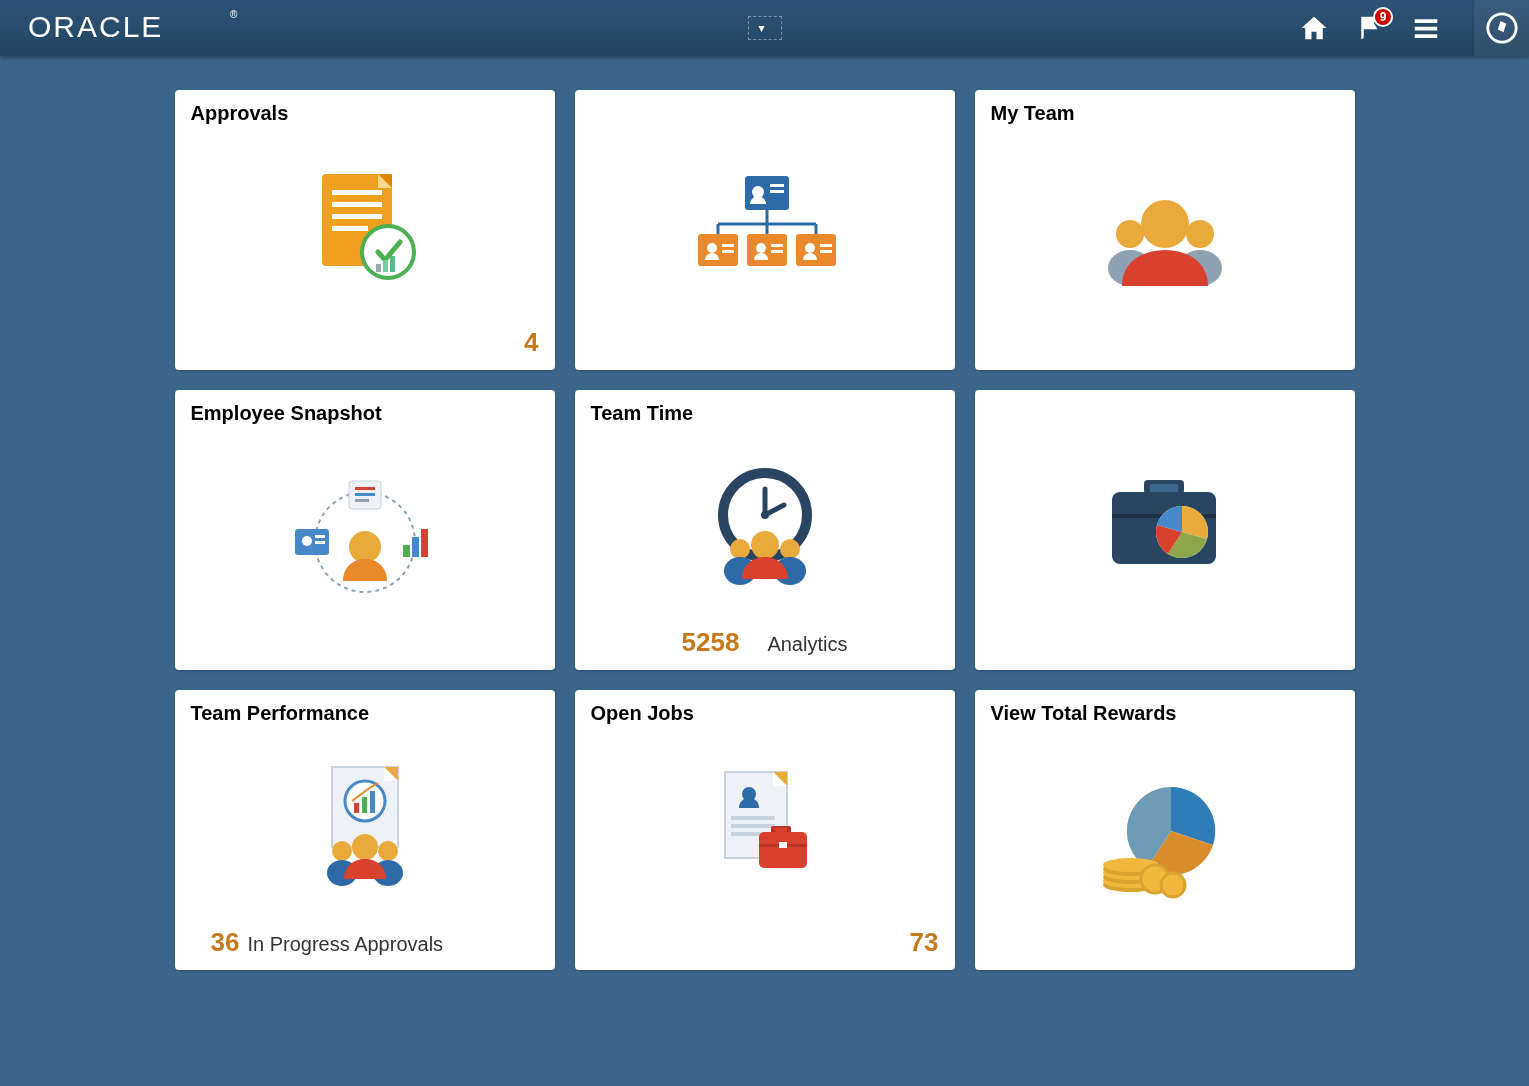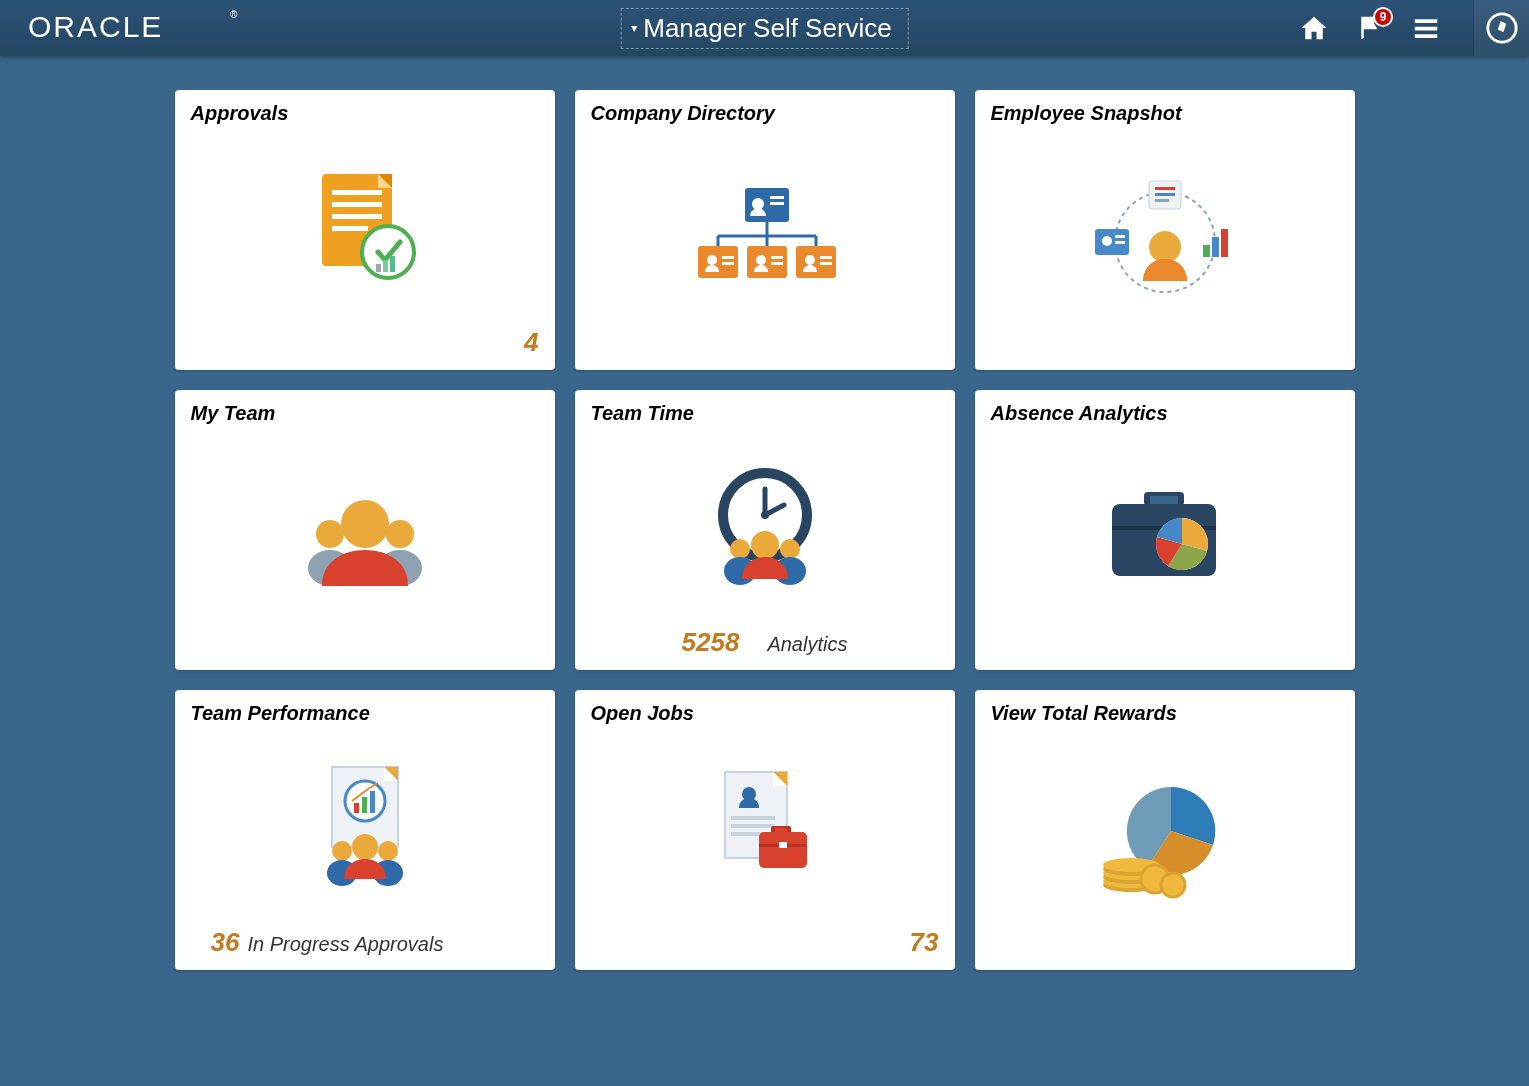--- a/index.html
+++ b/index.html
@@ -84,21 +84,20 @@
   .tile{
     background:#fff;
     border-radius:4px;
     height: 280px;
     padding:12px 16px;
     display:flex;
     flex-direction:column;
     cursor:pointer;
     box-shadow:0 1px 3px rgba(0,0,0,0.25);
     position:relative;
-    font-style:italic;
   }
   .tile-title{
     font-size:20px;
     font-weight:bold;
     color:#000;
   }
   .tile-center{
     flex:1;
     display:flex;
     align-items:center;
@@ -126,21 +125,20 @@
 
 <div class="header">
   <div class="logo">
     <svg width="200" height="30" viewBox="0 0 200 30">
       <text x="0" y="24" fill="#fff" font-family="Arial" font-size="30" letter-spacing="2" font-weight="400">ORACLE</text>
     </svg>
       <sup>®</sup>
   </div>
   <div class="center-drop">
     <span class="tri">▾</span>
-    <span>Manager Self Service</span>
   </div>
   <div class="header-right">
     <div class="hicon">
       <svg width="30" height="30" viewBox="0 0 24 24">
           <path fill="#fff" d="M12 3l10 9h-3v9h-5v-6h-4v6H5v-9H2z"></path>
         </svg>
     </div>
     <div class="hicon">
       <svg width="30" height="30" viewBox="0 0 24 24">
           <path fill="#fff" d="M5 3v18l2-1V13h11l-3-5 3-5H7V3z"></path>
@@ -180,21 +178,20 @@
         <rect x="83" y="94" width="5" height="12" fill="#7c9"></rect>
         <rect x="90" y="90" width="5" height="16" fill="#5b8"></rect>
       </svg>
     </div>
     <div class="tile-footer right">
       <span class="big-num">4</span>
     </div>
   </div>
 
   <div class="tile">
-    <div class="tile-title">Company Directory</div>
     <div class="tile-center">
       <svg width="150" height="120" viewBox="0 0 150 120">
         <rect x="55" y="6" width="44" height="34" rx="3" fill="#2f6aa8"></rect>
         <circle cx="68" cy="22" r="6" fill="#fff"></circle>
           <path d="M60 34c0-5 5-8 8-8s8 3 8 8" fill="#fff"></path>
         <rect x="80" y="14" width="14" height="3" fill="#fff"></rect>
           <rect x="80" y="20" width="14" height="3" fill="#fff"></rect>
         <line x1="77" y1="40" x2="77" y2="54" stroke="#2f6aa8" stroke-width="3"></line>
         <line x1="28" y1="54" x2="126" y2="54" stroke="#2f6aa8" stroke-width="3"></line>
         <line x1="28" y1="54" x2="28" y2="64" stroke="#2f6aa8" stroke-width="3"></line>
@@ -219,20 +216,34 @@
             <circle cx="14" cy="14" r="5" fill="#fff"></circle>
             <path d="M7 26c0-5 4-7 7-7s7 2 7 7" fill="#fff"></path>
             <rect x="24" y="10" width="12" height="3" fill="#fff"></rect>
             <rect x="24" y="16" width="12" height="3" fill="#fff"></rect>
           </g>
       </svg>
     </div>
   </div>
 
   <div class="tile">
+    <div class="tile-title">My Team</div>
+    <div class="tile-center">
+      <svg width="150" height="120" viewBox="0 0 150 120">
+        <circle cx="40" cy="52" r="14" fill="#e9aa3b"></circle>
+          <ellipse cx="40" cy="86" rx="22" ry="18" fill="#8fa2b3"></ellipse>
+        <circle cx="110" cy="52" r="14" fill="#e9aa3b"></circle>
+          <ellipse cx="110" cy="86" rx="22" ry="18" fill="#8fa2b3"></ellipse>
+        <circle cx="75" cy="42" r="24" fill="#e9aa3b"></circle>
+        <path d="M32 104c0-24 20-36 43-36s43 12 43 36z" fill="#d7412e"></path>
+      </svg>
+    </div>
+  </div>
+
+  <div class="tile">
     <div class="tile-title">Employee Snapshot</div>
     <div class="tile-center">
       <svg width="160" height="130" viewBox="0 0 160 130">
         <circle cx="80" cy="65" r="50" fill="none" stroke="#8fa2b3" stroke-width="2" stroke-dasharray="4 4"></circle>
         <circle cx="80" cy="70" r="16" fill="#e9aa3b"></circle>
         <path d="M58 104c0-14 10-22 22-22s22 8 22 22z" fill="#e9892b"></path>
         <rect x="64" y="4" width="32" height="28" rx="3" fill="#eef2f6" stroke="#c6d2dd"></rect>
         <rect x="70" y="10" width="20" height="3" fill="#d7412e"></rect>
           <rect x="70" y="16" width="20" height="3" fill="#4789c8"></rect>
           <rect x="70" y="22" width="14" height="3" fill="#8fa2b3"></rect>
@@ -243,34 +254,20 @@
         <g transform="translate(118,50)">
           <rect x="0" y="18" width="7" height="12" fill="#4caf50"></rect>
           <rect x="9" y="10" width="7" height="20" fill="#4789c8"></rect>
           <rect x="18" y="2" width="7" height="28" fill="#d7412e"></rect>
         </g>
       </svg>
     </div>
   </div>
 
   <div class="tile">
-    <div class="tile-title">My Team</div>
-    <div class="tile-center">
-      <svg width="150" height="120" viewBox="0 0 150 120">
-        <circle cx="40" cy="52" r="14" fill="#e9aa3b"></circle>
-          <ellipse cx="40" cy="86" rx="22" ry="18" fill="#8fa2b3"></ellipse>
-        <circle cx="110" cy="52" r="14" fill="#e9aa3b"></circle>
-          <ellipse cx="110" cy="86" rx="22" ry="18" fill="#8fa2b3"></ellipse>
-        <circle cx="75" cy="42" r="24" fill="#e9aa3b"></circle>
-        <path d="M32 104c0-24 20-36 43-36s43 12 43 36z" fill="#d7412e"></path>
-      </svg>
-    </div>
-  </div>
-
-  <div class="tile">
     <div class="tile-title">Team Time</div>
     <div class="tile-center">
       <svg width="150" height="130" viewBox="0 0 150 130">
         <circle cx="75" cy="54" r="42" fill="#fff" stroke="#2a4561" stroke-width="10"></circle>
         <circle cx="75" cy="54" r="4" fill="#2a4561"></circle>
         <line x1="75" y1="54" x2="75" y2="28" stroke="#2a4561" stroke-width="5" stroke-linecap="round"></line>
         <line x1="75" y1="54" x2="94" y2="44" stroke="#2a4561" stroke-width="5" stroke-linecap="round"></line>
         <g transform="translate(0,70)">
           <circle cx="50" cy="18" r="10" fill="#e9aa3b"></circle>
             <ellipse cx="50" cy="40" rx="16" ry="14" fill="#2f6aa8"></ellipse>
@@ -281,21 +278,20 @@
         </g>
       </svg>
     </div>
     <div class="tile-footer center">
       <span class="big-num">5258</span>
       <span>Analytics</span>
     </div>
   </div>
 
   <div class="tile">
-    <div class="tile-title">Absence Analytics</div>
     <div class="tile-center">
       <svg width="150" height="120" viewBox="0 0 150 120">
         <rect x="54" y="10" width="40" height="14" rx="4" fill="#2a4561"></rect>
         <rect x="60" y="14" width="28" height="12" fill="#3b668c"></rect>
         <rect x="22" y="22" width="104" height="72" rx="8" fill="#2a4561"></rect>
         <rect x="22" y="44" width="104" height="4" fill="#1c3347"></rect>
         <g transform="translate(92,62)">
           <circle r="26" fill="#fff"></circle>
           <path d="M0 0 L0 -26 A26 26 0 0 1 25 7 Z" fill="#e9aa3b"></path>
           <path d="M0 0 L25 7 A26 26 0 0 1 -14 22 Z" fill="#8ea64a"></path>

